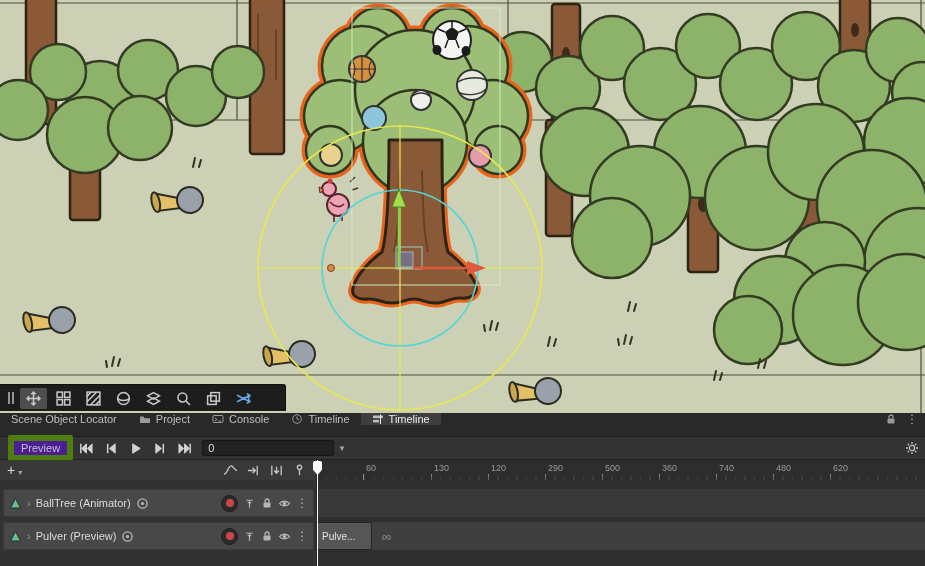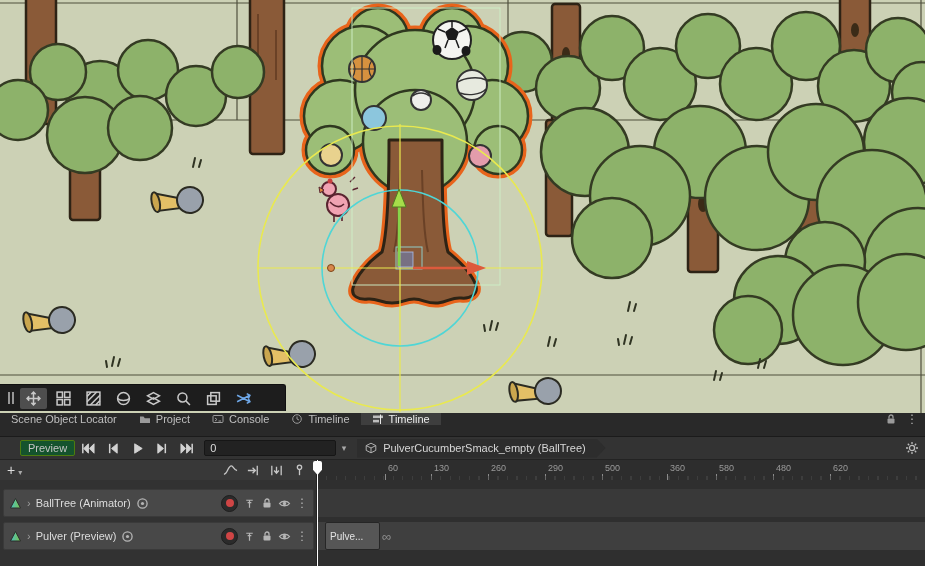--- a/index.html
+++ b/index.html
@@ -19,21 +19,21 @@
   
   #tab-bar{position:absolute;top:413px;left:0;right:0;height:24px;background:#292929;border-bottom:1px solid #1b1b1b;display:flex;align-items:flex-start}
   .tab{display:flex;align-items:center;gap:5px;padding:0 11px;font-size:11px;color:#bfbfbf;white-space:nowrap}
   .tab.active{background:#3e3e3e;color:#ededed}
   .tab svg{flex:none}
   #tab-bar-right{margin-left:auto;display:flex;align-items:center;gap:9px;padding-right:7px;color:#b5b5b5}
   .menu-dots{font-size:12px;color:#b5b5b5;line-height:1}
 
   
   #playback-bar{position:absolute;top:437px;left:0;right:0;height:23px;background:#333;border-bottom:1px solid #232323;display:flex;align-items:center}
-  #preview-btn{margin-left:20px;font-size:11px;color:#c4c4c4;background:#14532d;border:1px solid #4d7c0f;border-radius:2px;padding:1px 7px}
+  #preview-btn{margin-left:8px;font-size:11px;color:#c4c4c4;background:#4c1d95;border:6px solid #4d7c0f;border-radius:2px;padding:1px 7px}
   .tbtn{width:25px;height:19px;display:flex;align-items:center;justify-content:center}
   .tbtn svg{fill:#d2d2d2;stroke:#d2d2d2}
   #frame-field{width:132px;height:16px;margin-left:4px;background:#222;border:1px solid #161616;border-radius:2px;color:#ddd;font-size:11px;padding:0 5px;font-family:"Liberation Sans",sans-serif}
   #frame-dd{width:16px;text-align:center;color:#a8a8a8;font-size:9px}
   #breadcrumb{margin-left:5px;height:19px;background:#2d2d2d;display:flex;align-items:center;gap:6px;padding:0 20px 0 8px;color:#d6d6d6;font-size:11px;clip-path:polygon(0 0,calc(100% - 9px) 0,100% 50%,calc(100% - 9px) 100%,0 100%)}
   #gear-btn{margin-left:auto;margin-right:6px;display:flex;align-items:center}
   #gear-btn svg{stroke:#bdbdbd;fill:none;stroke-width:1.3}
 
   
   #row2{position:absolute;top:460px;left:0;right:0;height:20px}
@@ -57,21 +57,21 @@
   .fold{color:#9d9d9d;font-size:11px;line-height:1}
   .tname{white-space:nowrap;overflow:hidden;text-overflow:ellipsis;max-width:150px}
   .tspacer{flex:1}
   .rec{width:17px;height:17px;border-radius:50%;background:#2b2b2b;border:1px solid #1e1e1e;display:flex;align-items:center;justify-content:center}
   .rec-dot{width:8px;height:8px;border-radius:50%;background:#cf4545}
   .sicon{display:flex;align-items:center}
   .sicon svg{stroke:#b5b5b5;fill:none;stroke-width:1.3}
   .lane{position:absolute;left:317px;right:0;height:28px}
   #lane-0{top:9px;background:#393939}
   #lane-1{top:42px;background:#3f3f3f}
-  #clip{position:absolute;left:8px;top:0;width:55px;height:28px;background:#565656;border:1px solid #262626;border-radius:2px;color:#e2e2e2;font-size:10px;display:flex;align-items:center;padding:0 4px;white-space:nowrap;overflow:hidden}
+  #clip{position:absolute;left:0;top:0;width:55px;height:28px;background:#565656;border:1px solid #262626;border-radius:2px;color:#e2e2e2;font-size:10px;display:flex;align-items:center;padding:0 4px;white-space:nowrap;overflow:hidden}
   #loop-sym{position:absolute;left:65px;top:0;height:28px;display:flex;align-items:center;color:#909090;font-size:13px}
 
   
   #playhead-line{position:absolute;left:317px;top:460px;width:1px;height:106px;background:#fff;z-index:40}
   #playhead-head{position:absolute;left:313px;top:461px;width:9px;height:14px;background:#fff;z-index:41;border-radius:2px;clip-path:polygon(0 0,100% 0,100% 62%,50% 100%,0 62%)}
 
   
   .cnp{fill:#8db26a;stroke:#343b23;stroke-width:2.5}
   .trk{fill:#8a5a38;stroke:#2d2315;stroke-width:2.5}
   .hc{fill:#9cbe77;stroke:#e8641b;stroke-width:9;stroke-linejoin:round}
@@ -401,26 +401,20 @@
     </span>
     <span class="tbtn">
       <svg width="15" height="15" viewBox="0 0 16 16">
           <path d="M1,3 L6,8 L1,13 Z"></path>
           <path d="M7,3 L12,8 L7,13 Z"></path>
           <path d="M13,3 V13" stroke-width="1.6" fill="none"></path>
         </svg>
     </span>
     <input id="frame-field" value="0" style="">
     <span id="frame-dd">▾</span>
-    <div id="breadcrumb">
-      <svg width="12" height="12" viewBox="0 0 12 12">
-          <path d="M6,1.2 L10.8,3.6 V8.4 L6,10.8 L1.2,8.4 V3.6 Z M1.2,3.6 L6,6 L10.8,3.6 M6,6 V10.8" fill="none" stroke="#b0b0b0"></path>
-        </svg>
-      <span>PulverCucumberSmack_empty (BallTree)</span>
-    </div>
     <span id="gear-btn">
       <svg width="14" height="14" viewBox="0 0 14 14">
           <circle cx="7" cy="7" r="2.6"></circle>
           <path d="M7,1 V3 M7,11 V13 M1,7 H3 M11,7 H13 M2.8,2.8 L4.2,4.2 M9.8,9.8 L11.2,11.2 M2.8,11.2 L4.2,9.8 M9.8,4.2 L11.2,2.8"></path>
         </svg>
     </span>
   </div>
 
   <div id="row2">
     <div id="row2-left">
@@ -438,46 +432,46 @@
         <svg width="15" height="15" viewBox="0 0 16 16">
             <path d="M3,3 V13 M13,3 V13 M8,4 V10 M5.5,8 L8,11 L10.5,8"></path>
           </svg>
         <svg width="15" height="15" viewBox="0 0 16 16">
             <circle cx="8" cy="4.5" r="2.3"></circle>
             <path d="M8,7 V13"></path>
           </svg>
       </div>
     </div>
     <div id="ruler">
-      <div class="rtick" style="left:68px">
+      <div class="rtick" style="left:46px">
           <span class="lbl">60</span>
           <span class="tl"></span>
         </div>
       <div class="rtick" style="left:114px">
           <span class="lbl">130</span>
           <span class="tl"></span>
         </div>
       <div class="rtick" style="left:171px">
-          <span class="lbl">260</span>
+          <span class="lbl">120</span>
           <span class="tl"></span>
         </div>
       <div class="rtick" style="left:228px">
           <span class="lbl">290</span>
           <span class="tl"></span>
         </div>
       <div class="rtick" style="left:285px">
           <span class="lbl">500</span>
           <span class="tl"></span>
         </div>
-      <div class="rtick" style="left:350px">
+      <div class="rtick" style="left:342px">
           <span class="lbl">360</span>
           <span class="tl"></span>
         </div>
       <div class="rtick" style="left:399px">
-          <span class="lbl">580</span>
+          <span class="lbl">740</span>
           <span class="tl"></span>
         </div>
       <div class="rtick" style="left:456px">
           <span class="lbl">480</span>
           <span class="tl"></span>
         </div>
       <div class="rtick" style="left:513px">
           <span class="lbl">620</span>
           <span class="tl"></span>
         </div>

